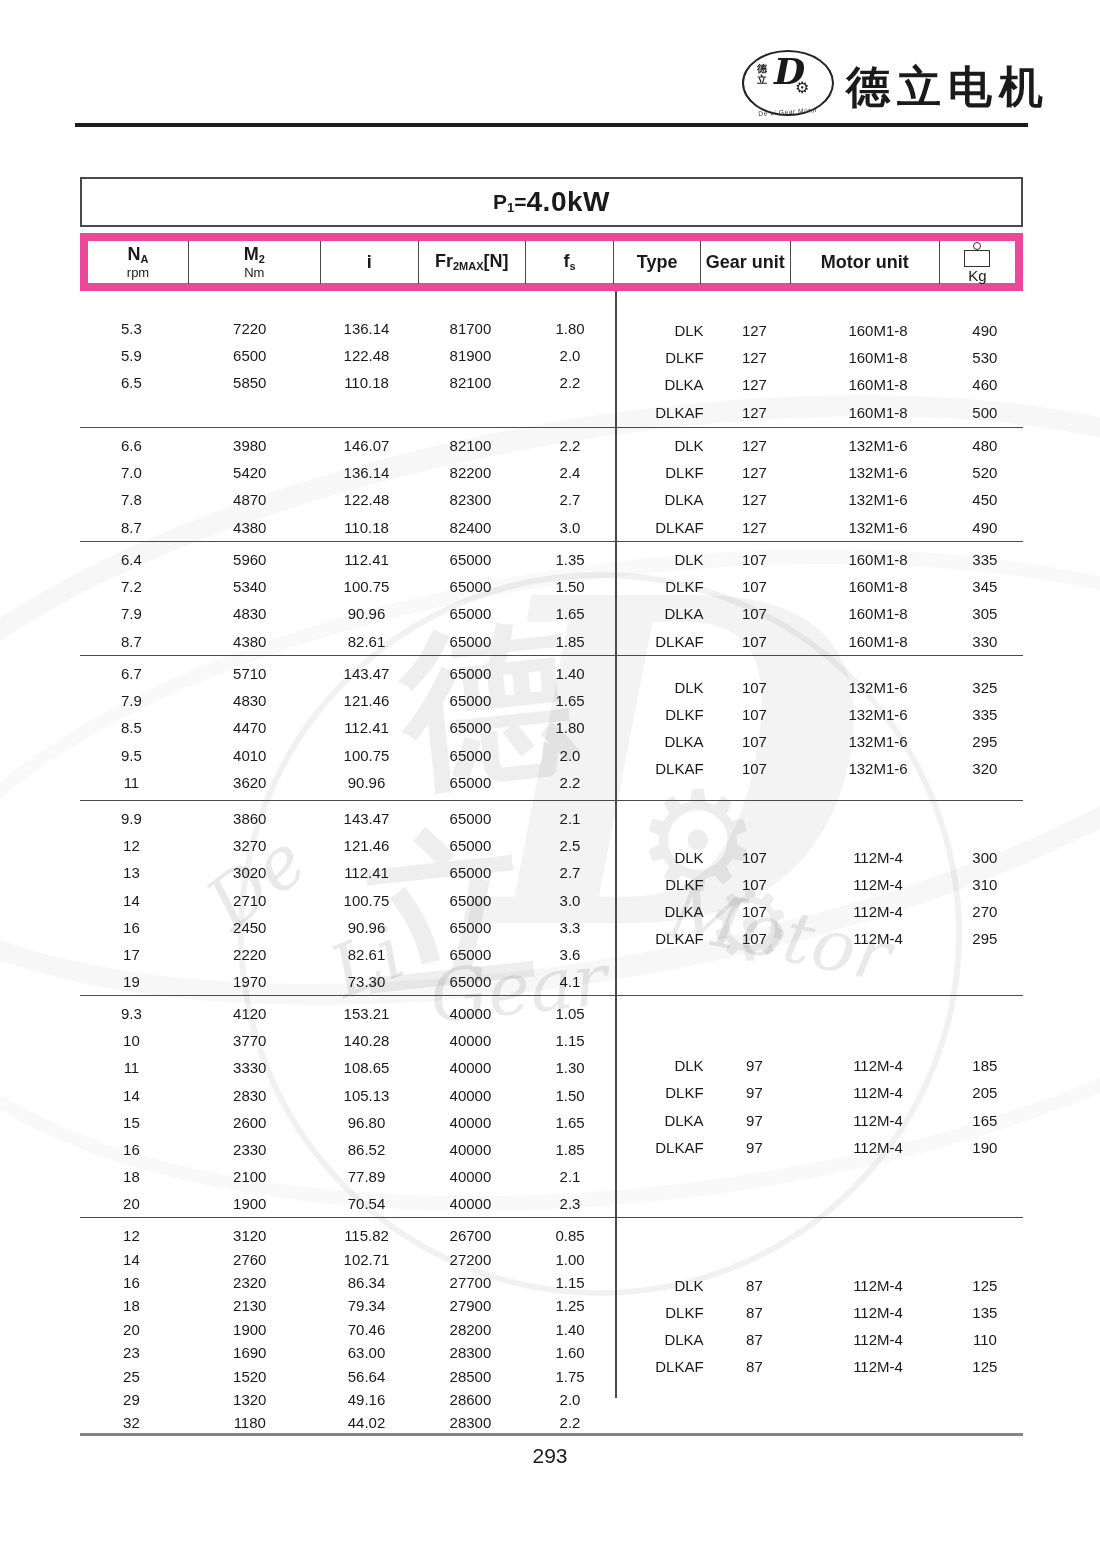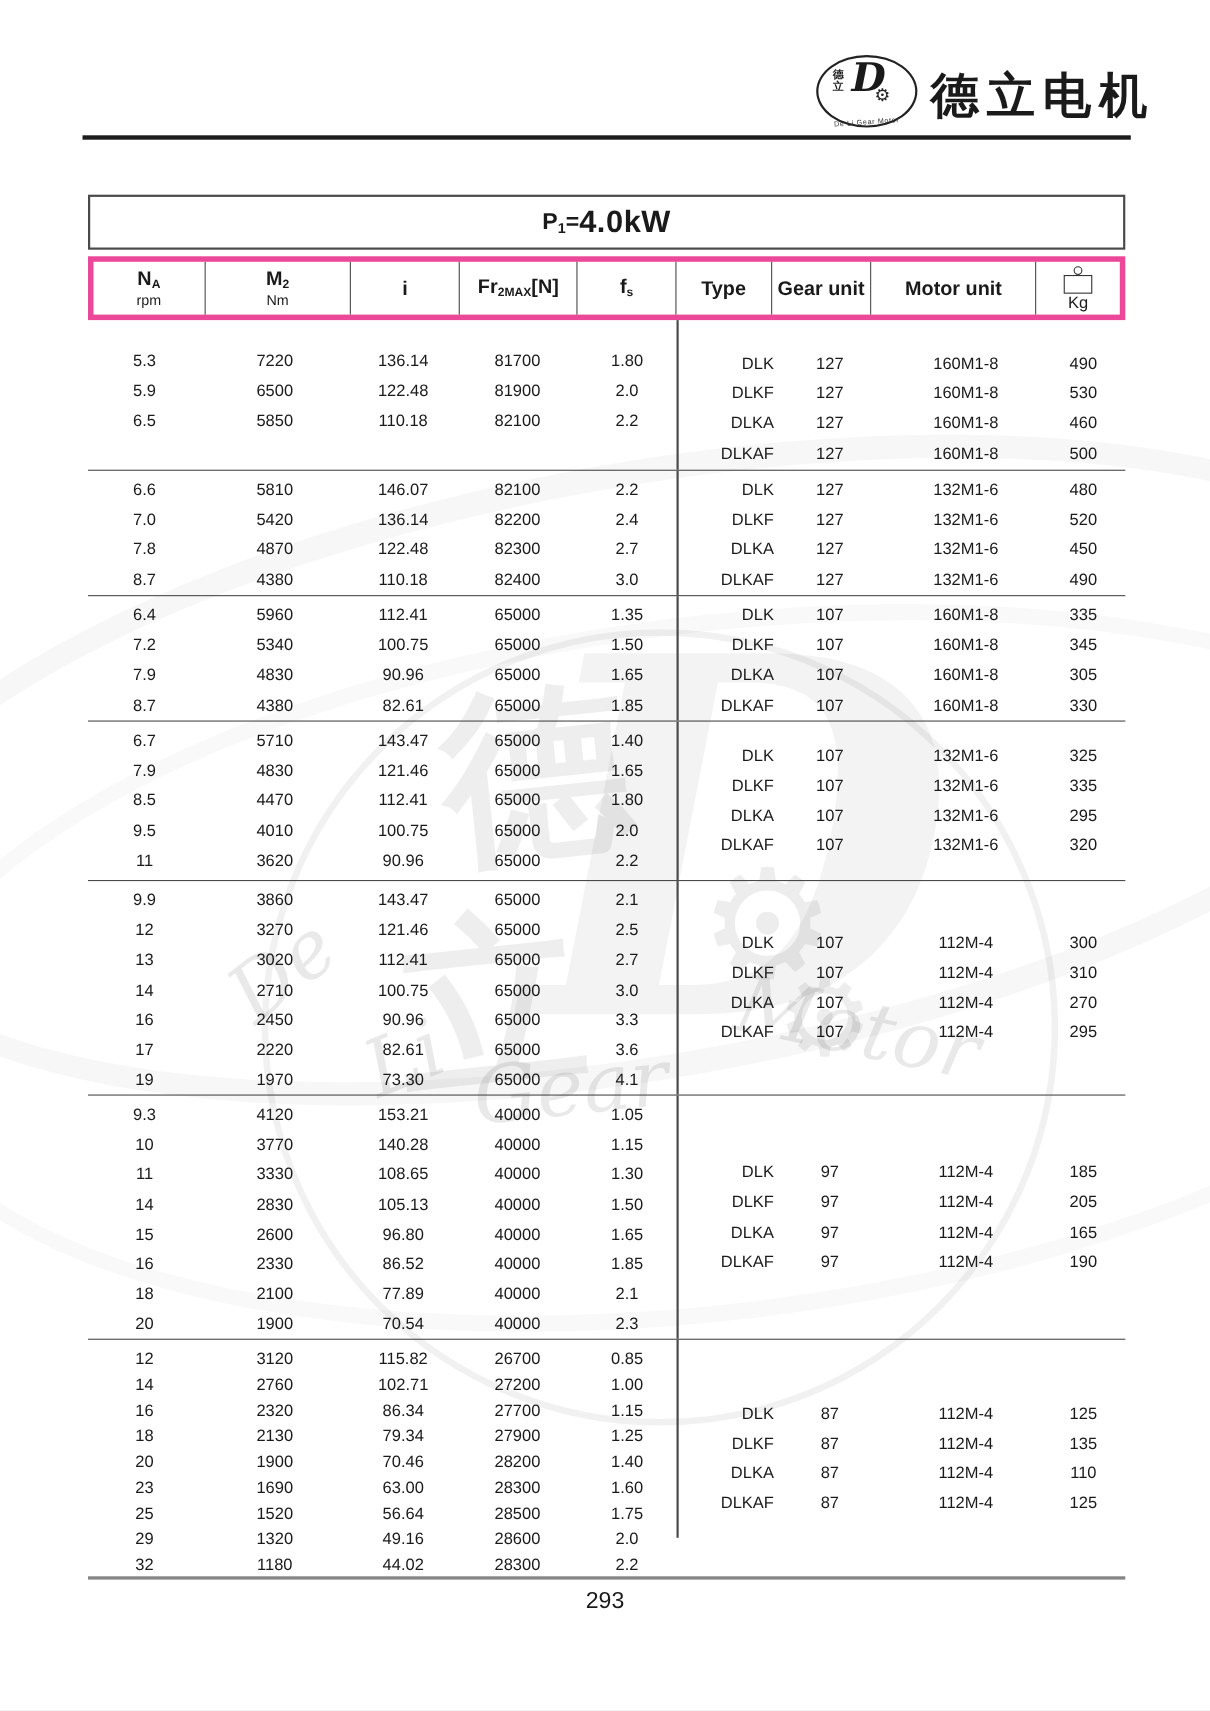--- a/index.html
+++ b/index.html
@@ -49,21 +49,21 @@
     background:#1c1c1c; z-index:1; }
   
   .title-box{ position:absolute; left:80px; top:177px; width:943px; height:50px; z-index:1;
     border:2px solid #4a4a4a; background:transparent;
     display:flex; align-items:center; justify-content:center; }
   .title-p{ font-size:21px; font-weight:700; }
   .title-sub{ font-size:13px; font-weight:700; align-self:flex-end; margin-bottom:10px; }
   .title-val{ font-size:28px; font-weight:700; letter-spacing:0.5px; }
   
   .thead{ position:absolute; left:80px; top:233px; width:943px; height:58px; z-index:1;
-    border:5px solid #ec4899;
+    border:8px solid #ec4899;
     display:grid; grid-template-columns:10.9% 14.2% 10.6% 11.5% 9.6% 9.3% 9.7% 16.1% 8.1%; }
   .hcell{ border-right:1.5px solid #4a4a4a; display:flex; flex-direction:column;
     align-items:center; justify-content:center; gap:1px; }
   .hcell:last-child{ border-right:none; }
   .h-main{ font-size:18px; font-weight:700; line-height:1.05; white-space:nowrap; }
   .sb{ font-size:11px; font-weight:700; vertical-align:-3px; }
   .h-unit{ font-size:13px; line-height:1.05; }
   .kg-icon{ position:relative; width:26px; height:17px; border:1.5px solid #333; margin-top:9px; }
   .kg-icon::before{ content:''; position:absolute; left:50%; top:-9px; transform:translateX(-50%);
     width:6px; height:6px; border:1.5px solid #333; border-radius:50%; background:#fff; }
@@ -212,21 +212,21 @@
             <div class="vcell c1">127</div>
             <div class="vcell c2">160M1-8</div>
             <div class="vcell c3">500</div>
           </div>
         </div>
       </div>
       <div class="group" style="height: 114px;">
         <div class="g-left" style="padding-top: 4px;">
           <div class="g-row">
             <div class="cell">6.6</div>
-            <div class="cell">5810</div>
+            <div class="cell">3980</div>
             <div class="cell">146.07</div>
             <div class="cell">82100</div>
             <div class="cell">2.2</div>
           </div>
           <div class="g-row">
             <div class="cell">7.0</div>
             <div class="cell">5420</div>
             <div class="cell">136.14</div>
             <div class="cell">82200</div>
             <div class="cell">2.4</div>

